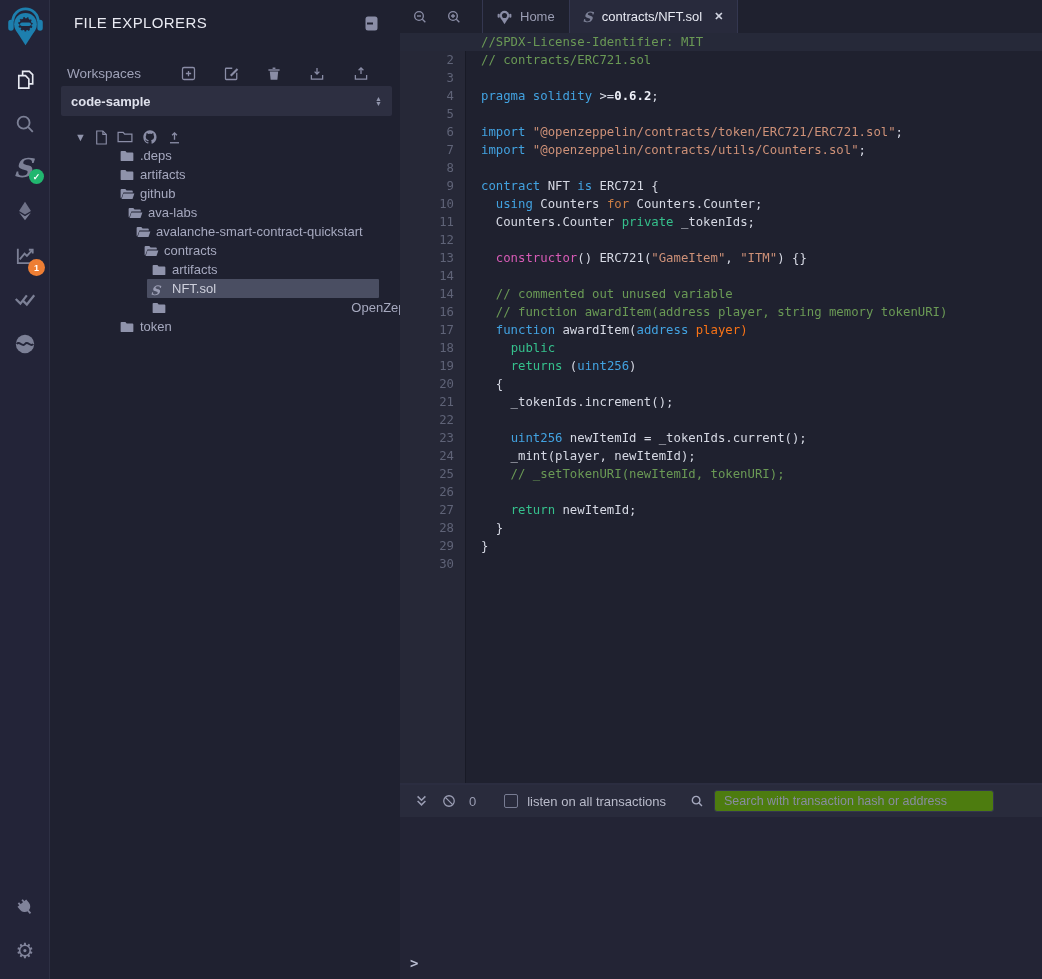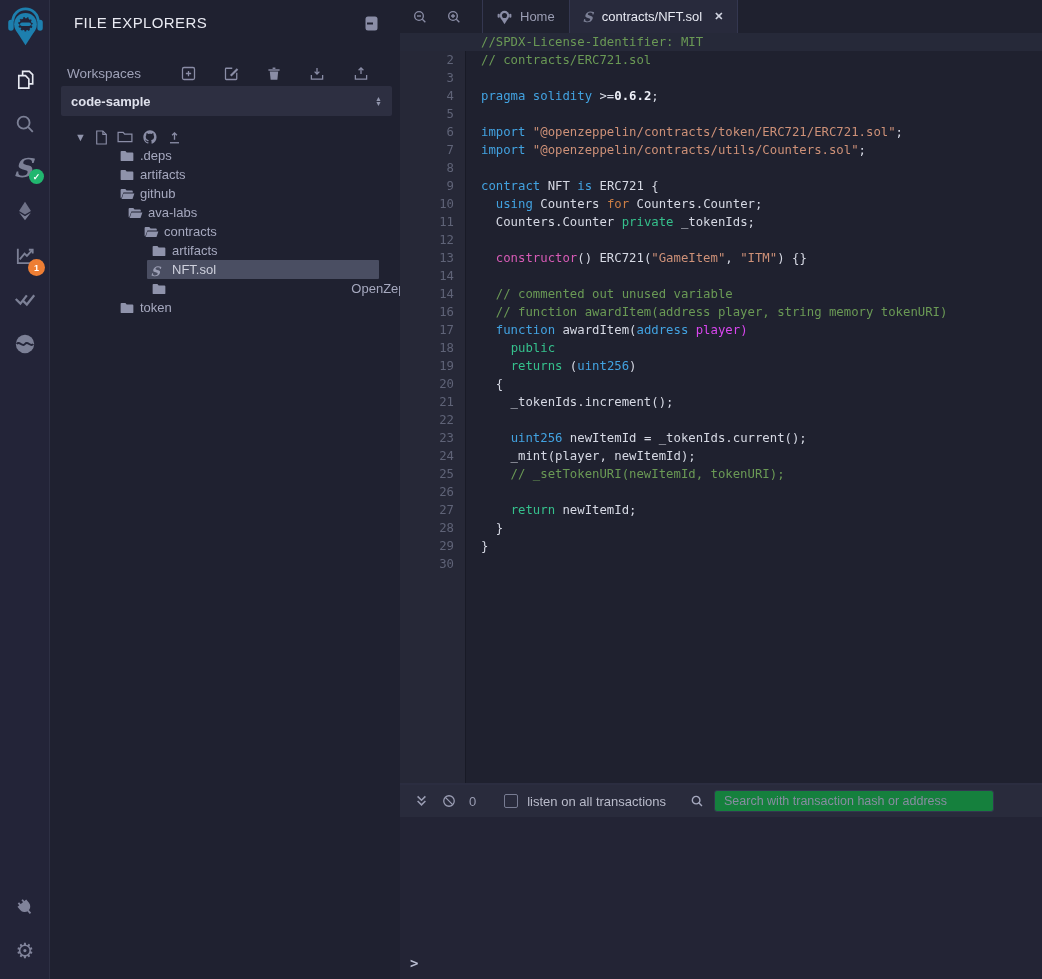--- a/index.html
+++ b/index.html
@@ -75,21 +75,21 @@
 
   
   .terminal { position:absolute; left:400px; top:783px; width:642px; bottom:0; background:#232435; border-top:2px solid #2b2d40; }
   .term-toolbar { position:absolute; left:0; top:0; width:100%; height:32px; background:#292b3c; display:flex; align-items:center; padding:0 8px; }
   .term-toolbar .tico { margin:0 7px; cursor:pointer; }
   .term-count { color:#9a9db3; font-size:13px; margin:0 10px 0 6px; }
   .term-check { width:14px; height:14px; border:1px solid #787c92; border-radius:2px; background:transparent; margin:0 9px 0 18px; cursor:pointer; }
   .term-listen { color:#b9bbca; font-size:13px; }
   .term-search-icon { margin-left:auto; margin-right:10px; cursor:pointer; }
   .term-input {
-    width:280px; height:22px; background:#15803d; border:1px solid #343650; border-radius:3px;
+    width:280px; height:22px; background:#4d7c0f; border:1px solid #343650; border-radius:3px;
     color:#c8cad6; font-size:12.5px; padding:0 9px; outline:none; margin-right:40px;
     font-family:"Liberation Sans", sans-serif;
   }
   .term-input::placeholder { color:#888ca1; }
   .term-prompt { position:absolute; left:10px; bottom:8px; color:#b8bcd0; font-weight:bold; font-size:14px; font-family:"DejaVu Sans Mono", monospace; }
 </style>
 </head>
 <body>
 
 <div class="app">
@@ -280,20 +280,29 @@
           <span class="tree-label">github</span>
         </div>
         <div class="tree-row" style="padding-left: 44px;">
           <span class="tree-icon">
             <svg width="15" height="12" viewBox="0 0 24 18" fill="#8f93ab">
               <path d="M1 2.5 A1.5 1.5 0 0 1 2.5 1 h6 l2 2.5 h8.5 a1.5 1.5 0 0 1 1.5 1.5 v1.5 h-15 L1.8 16 A1.5 1.5 0 0 1 1 15 Z"></path>
               <path d="M5.5 8 h17.5 l-3 9 H2.6 Z"></path>
             </svg>
           </span>
           <span class="tree-label">ava-labs</span>
+        </div>
+        <div class="tree-row" style="padding-left: 52px;">
+          <span class="tree-icon">
+            <svg width="15" height="12" viewBox="0 0 24 18" fill="#8f93ab">
+              <path d="M1 2.5 A1.5 1.5 0 0 1 2.5 1 h6 l2 2.5 h8.5 a1.5 1.5 0 0 1 1.5 1.5 v1.5 h-15 L1.8 16 A1.5 1.5 0 0 1 1 15 Z"></path>
+              <path d="M5.5 8 h17.5 l-3 9 H2.6 Z"></path>
+            </svg>
+          </span>
+          <span class="tree-label">avalanche-smart-contract-quickstart</span>
         </div>
         <div class="tree-row" style="padding-left: 60px;">
           <span class="tree-icon">
             <svg width="15" height="12" viewBox="0 0 24 18" fill="#8f93ab">
               <path d="M1 2.5 A1.5 1.5 0 0 1 2.5 1 h6 l2 2.5 h8.5 a1.5 1.5 0 0 1 1.5 1.5 v1.5 h-15 L1.8 16 A1.5 1.5 0 0 1 1 15 Z"></path>
               <path d="M5.5 8 h17.5 l-3 9 H2.6 Z"></path>
             </svg>
           </span>
           <span class="tree-label">contracts</span>
         </div>
@@ -407,21 +416,21 @@
           <div class="code-line"><span style="color: rgb(66, 162, 224);">import</span><span style="color: rgb(214, 217, 228);"> </span><span style="color: rgb(206, 145, 120);">"@openzeppelin/contracts/utils/Counters.sol"</span><span style="color: rgb(214, 217, 228);">;</span></div>
           <div class="code-line"></div>
           <div class="code-line"><span style="color: rgb(66, 162, 224);">contract</span><span style="color: rgb(214, 217, 228);"> NFT </span><span style="color: rgb(66, 162, 224);">is</span><span style="color: rgb(214, 217, 228);"> ERC721 {</span></div>
           <div class="code-line"><span style="color: rgb(214, 217, 228);">  </span><span style="color: rgb(66, 162, 224);">using</span><span style="color: rgb(214, 217, 228);"> Counters </span><span style="color: rgb(204, 126, 69);">for</span><span style="color: rgb(214, 217, 228);"> Counters.Counter;</span></div>
           <div class="code-line"><span style="color: rgb(214, 217, 228);">  Counters.Counter </span><span style="color: rgb(53, 192, 140);">private</span><span style="color: rgb(214, 217, 228);"> _tokenIds;</span></div>
           <div class="code-line"></div>
           <div class="code-line"><span style="color: rgb(214, 217, 228);">  </span><span style="color: rgb(215, 91, 182);">constructor</span><span style="color: rgb(214, 217, 228);">() ERC721(</span><span style="color: rgb(206, 145, 120);">"GameItem"</span><span style="color: rgb(214, 217, 228);">, </span><span style="color: rgb(206, 145, 120);">"ITM"</span><span style="color: rgb(214, 217, 228);">) {}</span></div>
           <div class="code-line"></div>
           <div class="code-line"><span style="color: rgb(106, 153, 85);">  // commented out unused variable</span></div>
           <div class="code-line"><span style="color: rgb(106, 153, 85);">  // function awardItem(address player, string memory tokenURI)</span></div>
-          <div class="code-line"><span style="color: rgb(214, 217, 228);">  </span><span style="color: rgb(66, 162, 224);">function</span><span style="color: rgb(214, 217, 228);"> awardItem(</span><span style="color: rgb(66, 162, 224);">address</span><span style="color: #d946ef;"> player)</span></div>
+          <div class="code-line"><span style="color: rgb(214, 217, 228);">  </span><span style="color: rgb(66, 162, 224);">function</span><span style="color: rgb(214, 217, 228);"> awardItem(</span><span style="color: rgb(66, 162, 224);">address</span><span style="color: #f97316;"> player)</span></div>
           <div class="code-line"><span style="color: rgb(214, 217, 228);">    </span><span style="color: rgb(53, 192, 140);">public</span></div>
           <div class="code-line"><span style="color: rgb(214, 217, 228);">    </span><span style="color: rgb(53, 192, 140);">returns</span><span style="color: rgb(214, 217, 228);"> (</span><span style="color: rgb(66, 162, 224);">uint256</span><span style="color: rgb(214, 217, 228);">)</span></div>
           <div class="code-line"><span style="color: rgb(214, 217, 228);">  {</span></div>
           <div class="code-line"><span style="color: rgb(214, 217, 228);">    _tokenIds.increment();</span></div>
           <div class="code-line"></div>
           <div class="code-line"><span style="color: rgb(214, 217, 228);">    </span><span style="color: rgb(66, 162, 224);">uint256</span><span style="color: rgb(214, 217, 228);"> newItemId = _tokenIds.current();</span></div>
           <div class="code-line"><span style="color: rgb(214, 217, 228);">    _mint(player, newItemId);</span></div>
           <div class="code-line"><span style="color: rgb(106, 153, 85);">    // _setTokenURI(newItemId, tokenURI);</span></div>
           <div class="code-line"></div>
           <div class="code-line"><span style="color: rgb(214, 217, 228);">    </span><span style="color: rgb(53, 192, 140);">return</span><span style="color: rgb(214, 217, 228);"> newItemId;</span></div>

